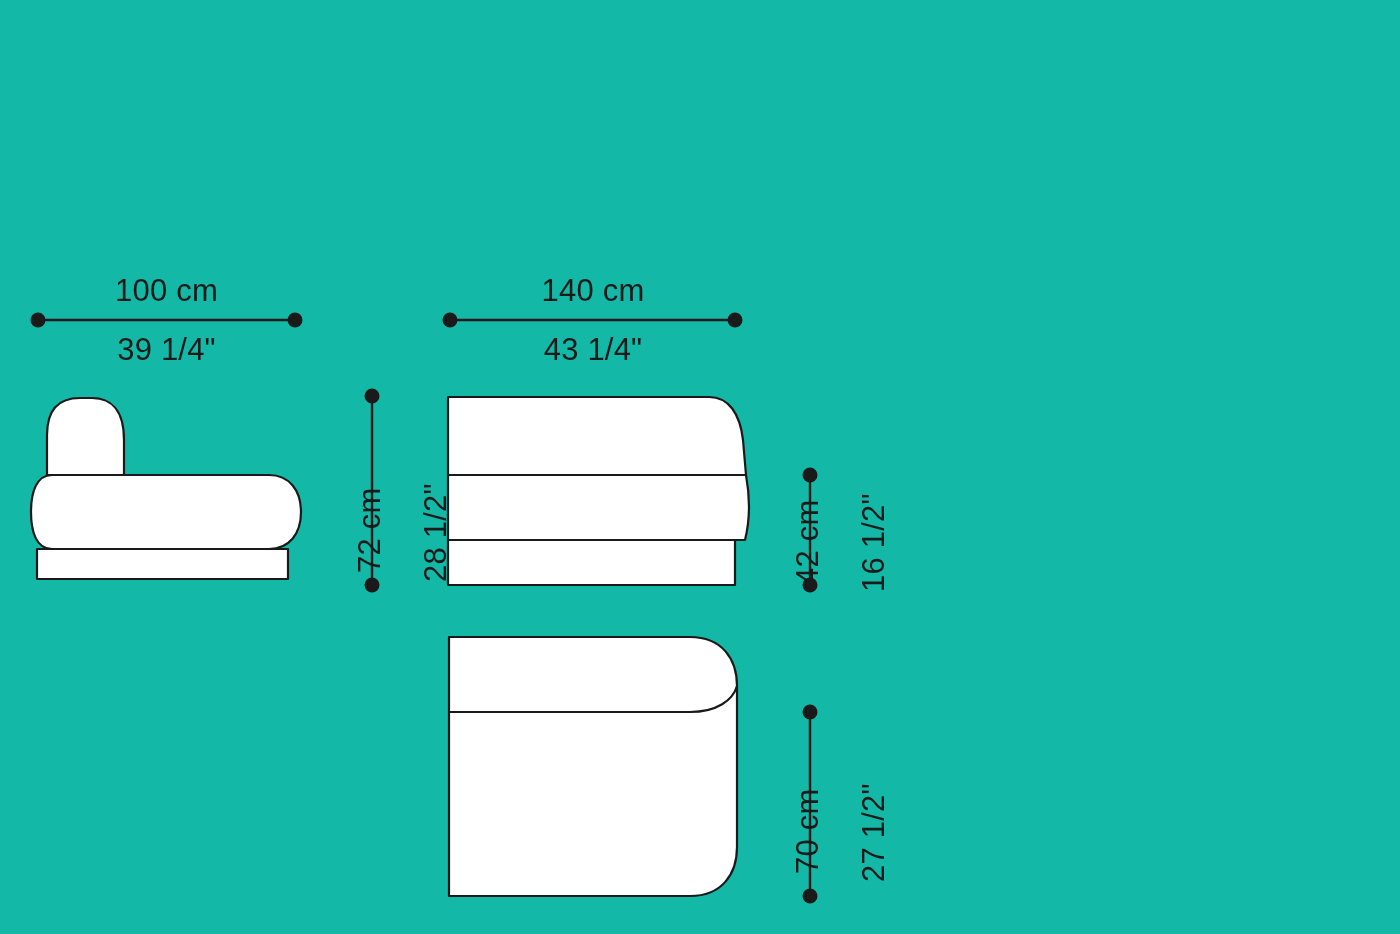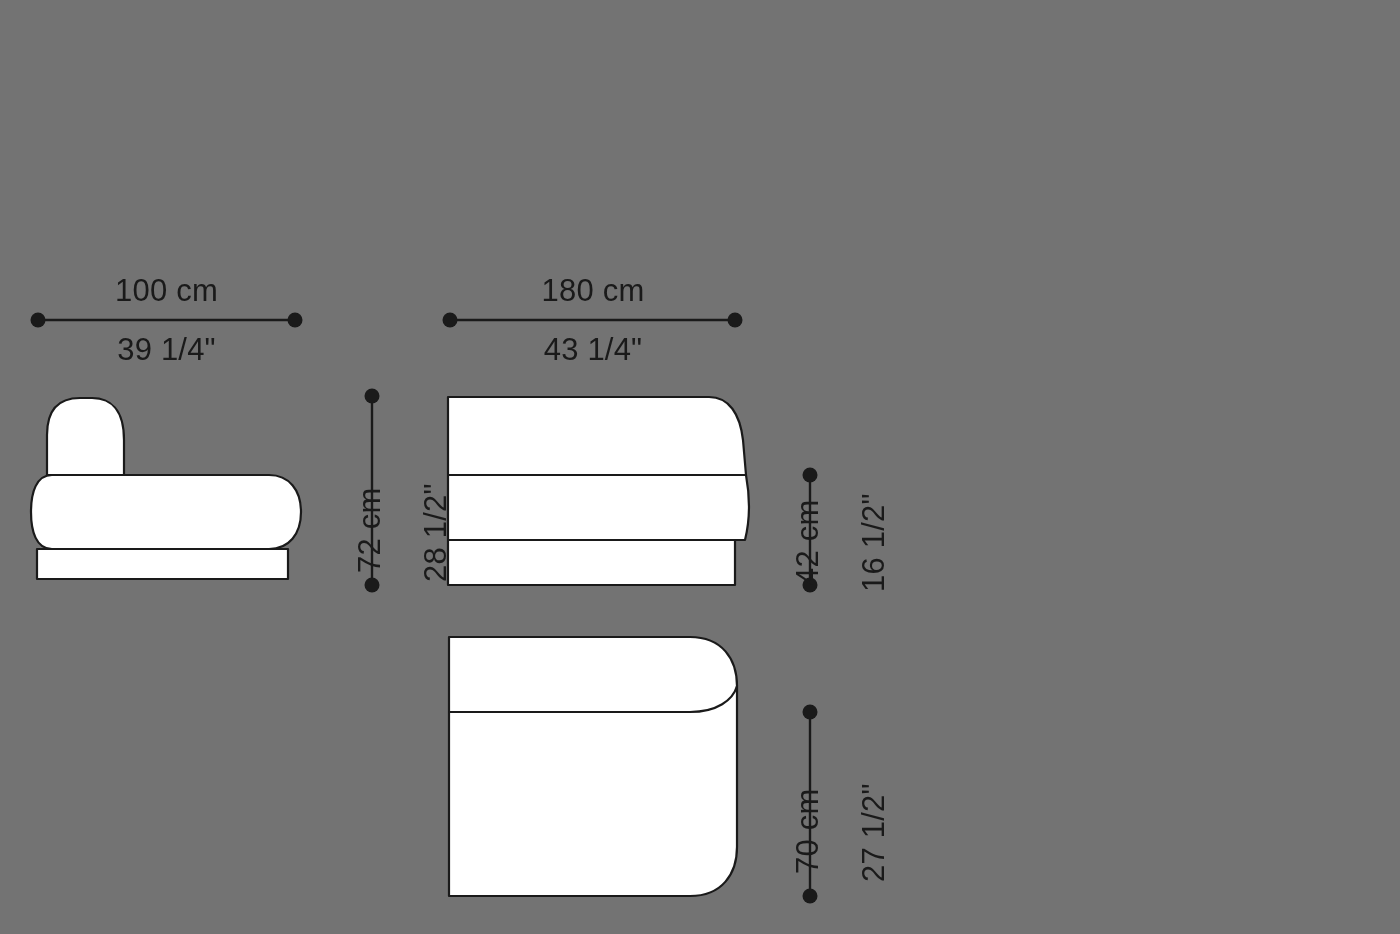--- a/index.html
+++ b/index.html
@@ -8,21 +8,21 @@
     background: #ffffff;
   }
   body {
     font-family: "Liberation Sans", sans-serif;
     color: #1a1a1a;
   }
   #sheet {
     position: relative;
     width: 1400px;
     height: 934px;
-    background: #737373;
+    background: #14b8a6;
     overflow: hidden;
   }
   #sheet svg {
     position: absolute;
     top: 0;
     left: 0;
   }
   .dim-label {
     position: absolute;
     font-family: "Liberation Sans", sans-serif;
@@ -127,21 +127,21 @@
       <circle cx="810" cy="712" r="7.5" stroke="none"></circle>
       <circle cx="810" cy="896" r="7.5" stroke="none"></circle>
     </g>
 
   </svg>
 
   <div class="dim-label" style="left:0; top:273px; width:333px; text-align:center;">100 cm</div>
 
   <div class="dim-label" style="left:0; top:332px; width:333px; text-align:center;">39 1/4"</div>
 
-  <div class="dim-label" style="left:443px; top:273px; width:300px; text-align:center;">180 cm</div>
+  <div class="dim-label" style="left:443px; top:273px; width:300px; text-align:center;">140 cm</div>
 
   <div class="dim-label" style="left:443px; top:332px; width:300px; text-align:center;">43 1/4"</div>
 
   <div class="dim-label rot" style="left:352px; top:573px; transform: rotate(-90deg);">72 cm</div>
 
   <div class="dim-label rot" style="left:418px; top:582px; transform: rotate(-90deg);">28 1/2"</div>
 
   <div class="dim-label rot" style="left:790px; top:585px; transform: rotate(-90deg);">42 cm</div>
 
   <div class="dim-label rot" style="left:856px; top:592px; transform: rotate(-90deg);">16 1/2"</div>

